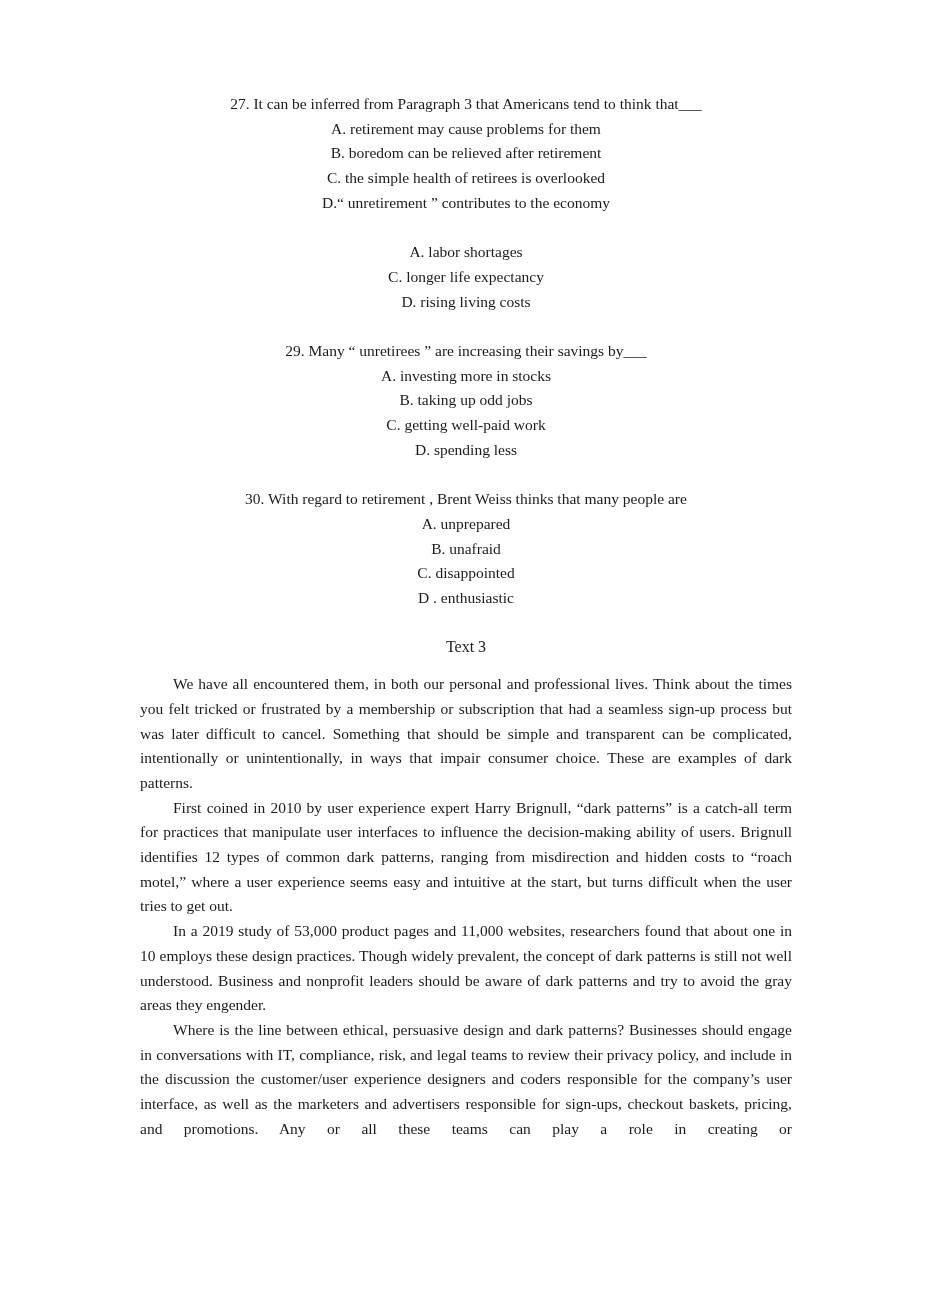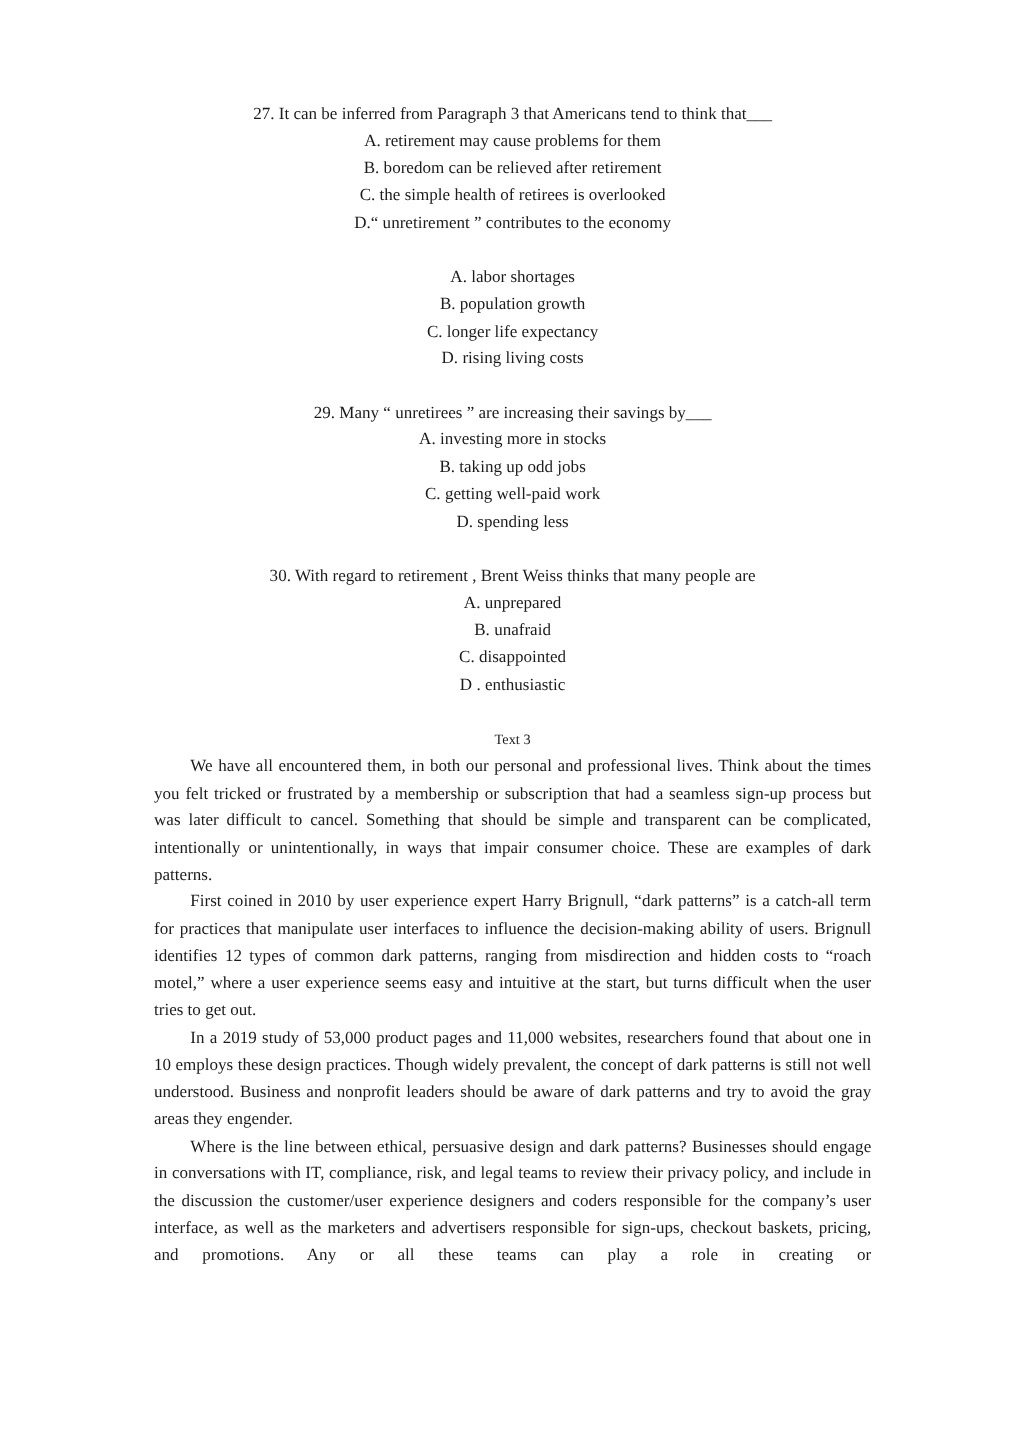--- a/index.html
+++ b/index.html
@@ -24,22 +24,22 @@
   }
   .question-block {
     margin: 0 0 24.7px 0;
   }
   .q-line {
     margin: 0;
     text-align: center;
     white-space: pre-wrap;
   }
   .passage-title {
-    margin: 0 0 0 0;
-    font-size: 13px;
+    margin: 0 0 12px 0;
+    font-size: 16px;
     font-weight: normal;
     text-align: center;
     line-height: 24.7px;
   }
   .para {
     margin: 0;
     text-align: justify;
     text-indent: 33px;
   }
   .para.cutoff {
@@ -54,21 +54,20 @@
   <div class="question-block">
     <p class="q-line">27. It can be inferred from Paragraph 3 that Americans tend to think that___</p>
     <p class="q-line">A. retirement may cause problems for them</p>
     <p class="q-line">B. boredom can be relieved after retirement</p>
     <p class="q-line">C. the simple health of retirees is overlooked</p>
     <p class="q-line">D.“ unretirement ” contributes to the economy</p>
   </div>
 
   <div class="question-block">
     <p class="q-line">A. labor shortages</p>
-    <p class="q-line">B. population growth</p>
     <p class="q-line">C. longer life expectancy</p>
     <p class="q-line">D. rising living costs</p>
   </div>
 
   <div class="question-block">
     <p class="q-line">29. Many “ unretirees ” are increasing their savings by___</p>
     <p class="q-line">A. investing more in stocks</p>
     <p class="q-line">B. taking up odd jobs</p>
     <p class="q-line">C. getting well-paid work</p>
     <p class="q-line">D. spending less</p>

